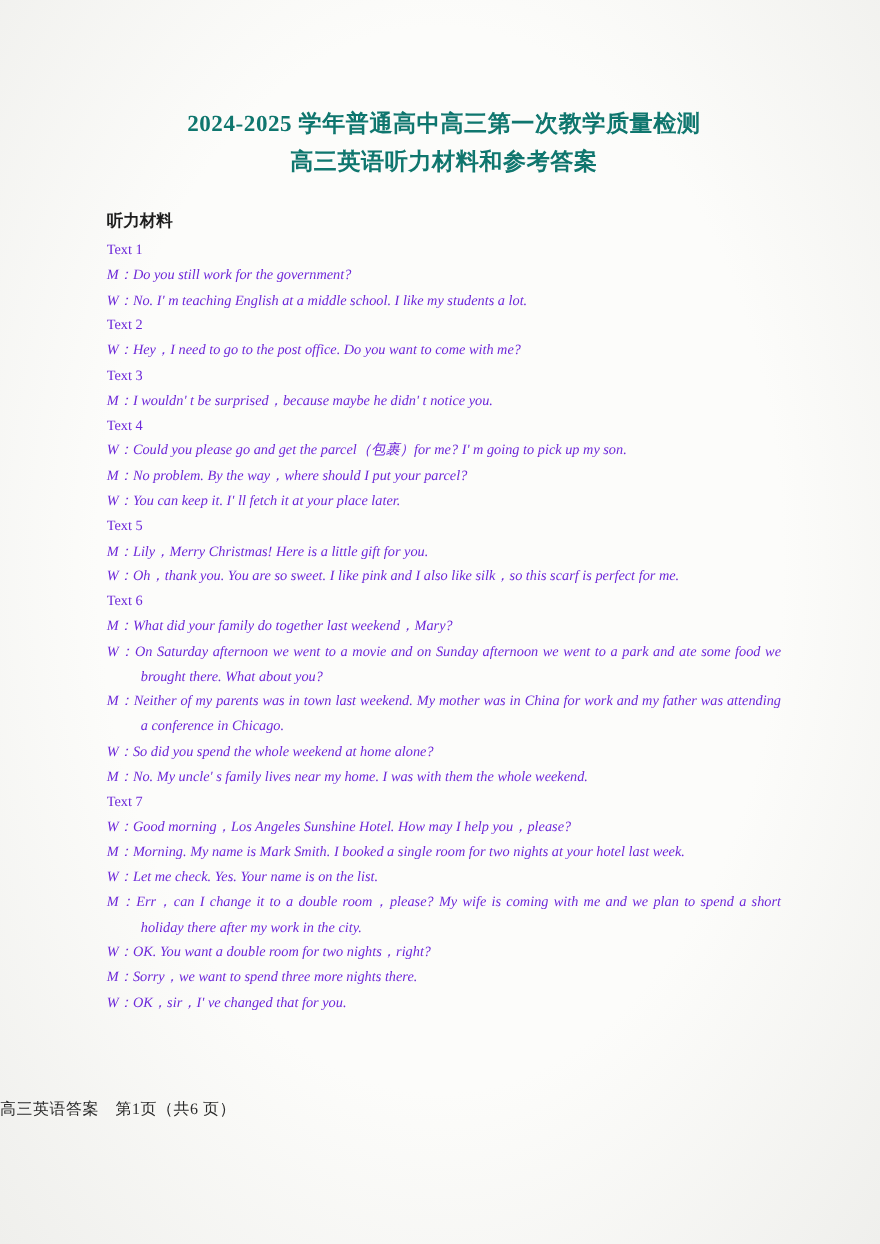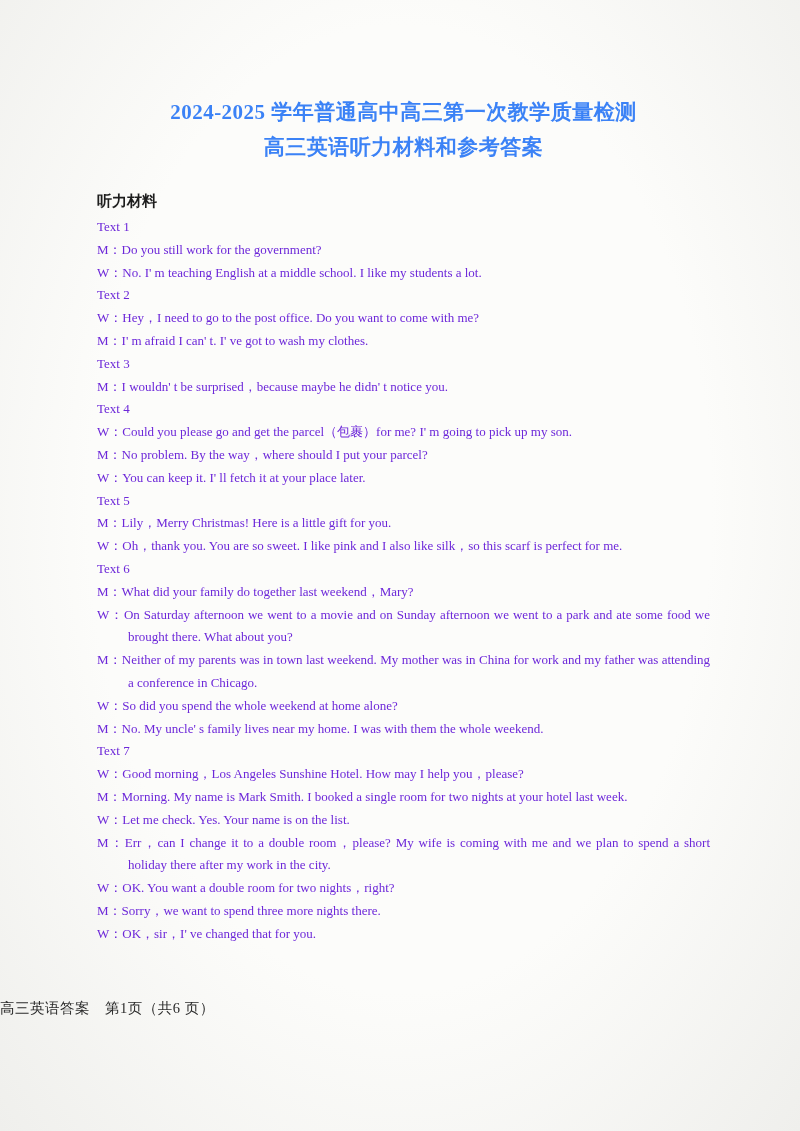--- a/index.html
+++ b/index.html
@@ -16,21 +16,21 @@
     position: relative;
     width: 800px;
     height: 1131px;
     padding: 95px 90px 0 97px;
   }
   .title-block { text-align: center; margin-bottom: 24px; }
   .title-line {
     font-weight: bold;
     font-size: 21px;
     line-height: 35px;
-    color: #3b82f6;
+    color: #0f766e;
     letter-spacing: 0.5px;
   }
   .section-heading {
     font-weight: bold;
     font-size: 15px;
     line-height: 24px;
     margin-bottom: 3px;
     color: #1d1d1d;
   }
   .transcript {
@@ -38,20 +38,21 @@
     line-height: 22.8px;
     color: #6d28d9;
   }
   .text-label {
     text-align: left;
   }
   .dialogue {
     padding-left: 31px;
     text-indent: -31px;
     text-align: justify;
+    font-style: italic;
   }
   .speaker { white-space: pre; }
   .footer {
     position: absolute;
     top: 999px;
     left: 0;
     width: 800px;
     text-align: left;
     font-size: 14.5px;
     color: #2a2a2a;
@@ -69,21 +70,20 @@
   </div>
 
   <div class="section-heading">听力材料</div>
 
   <div class="transcript">
       <div class="text-label">Text 1</div>
       <div class="dialogue"><span class="speaker">M：</span><span class="utterance">Do you still work for the government?</span></div>
       <div class="dialogue"><span class="speaker">W：</span><span class="utterance">No. I' m teaching English at a middle school. I like my students a lot.</span></div>
       <div class="text-label">Text 2</div>
       <div class="dialogue"><span class="speaker">W：</span><span class="utterance">Hey，I need to go to the post office. Do you want to come with me?</span></div>
-      <div class="dialogue"><span class="speaker">M：</span><span class="utterance">I' m afraid I can' t. I' ve got to wash my clothes.</span></div>
       <div class="text-label">Text 3</div>
       <div class="dialogue"><span class="speaker">M：</span><span class="utterance">I wouldn' t be surprised，because maybe he didn' t notice you.</span></div>
       <div class="text-label">Text 4</div>
       <div class="dialogue"><span class="speaker">W：</span><span class="utterance">Could you please go and get the parcel（包裹）for me? I' m going to pick up my son.</span></div>
       <div class="dialogue"><span class="speaker">M：</span><span class="utterance">No problem. By the way，where should I put your parcel?</span></div>
       <div class="dialogue"><span class="speaker">W：</span><span class="utterance">You can keep it. I' ll fetch it at your place later.</span></div>
       <div class="text-label">Text 5</div>
       <div class="dialogue"><span class="speaker">M：</span><span class="utterance">Lily，Merry Christmas! Here is a little gift for you.</span></div>
       <div class="dialogue"><span class="speaker">W：</span><span class="utterance">Oh，thank you. You are so sweet. I like pink and I also like silk，so this scarf is perfect for me.</span></div>
       <div class="text-label">Text 6</div>

